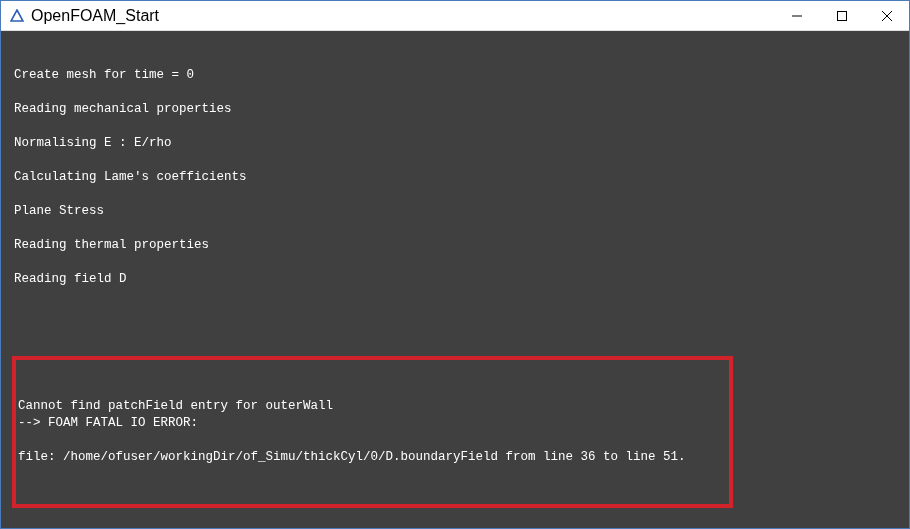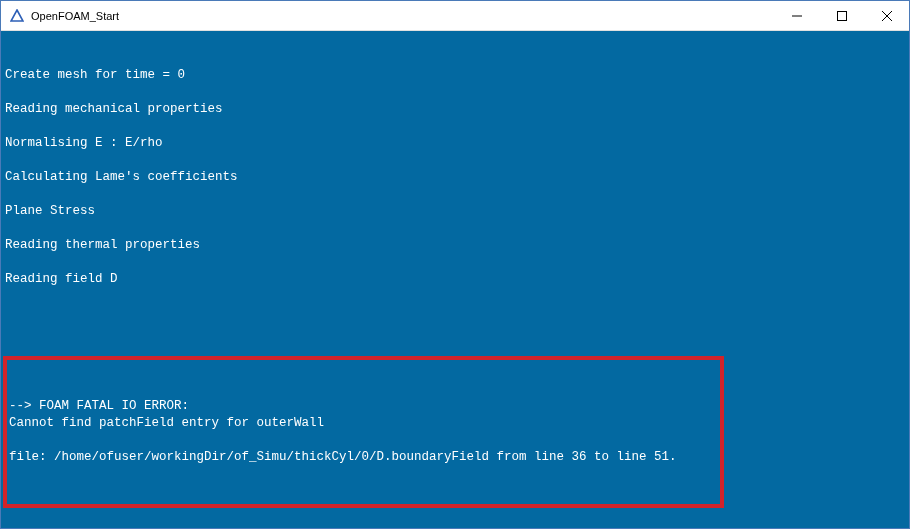--- a/index.html
+++ b/index.html
@@ -28,47 +28,47 @@
     .title-icon {
       width: 16px;
       height: 16px;
       margin-left: 8px;
       display: flex;
       align-items: center;
       justify-content: center;
     }
     .title-text {
       margin-left: 6px;
-      font-size: 11px;
+      font-size: 16px;
       color: #000;
       flex: 1;
     }
     .window-controls {
       display: flex;
       height: 100%;
     }
     .wc-btn {
       width: 45px;
       height: 100%;
       display: flex;
       align-items: center;
       justify-content: center;
       font-family: "Segoe UI", sans-serif;
       font-size: 12px;
       color: #000;
       cursor: pointer;
     }
     .terminal {
       flex: 1;
-      background: #0369a1;
+      background: #404040;
       color: #fff;
       font-family: "Consolas", "Courier New", monospace;
       font-size: 12.5px;
       line-height: 17px;
-      padding: 2px 4px;
+      padding: 2px 13px;
       overflow: hidden;
       white-space: pre-wrap;
       word-break: break-all;
     }
     .terminal-line { min-height: 17px; }
     .highlight-box {
       border: 4px solid #d2232a;
       padding: 4px 2px;
       margin: 0 -6px 0 -2px;
       width: 721px;
@@ -102,18 +102,18 @@
             <line x1="0" y1="0" x2="10" y2="10" stroke="currentColor" stroke-width="1"></line>
             <line x1="10" y1="0" x2="0" y2="10" stroke="currentColor" stroke-width="1"></line>
           </svg>
       </div>
     </div>
   </div>
 
   <div class="terminal">
     <div id="lines-top"><div class="terminal-line">Create mesh for time = 0</div><div class="terminal-line"></div><div class="terminal-line">Reading mechanical properties</div><div class="terminal-line"></div><div class="terminal-line">Normalising E : E/rho</div><div class="terminal-line"></div><div class="terminal-line">Calculating Lame's coefficients</div><div class="terminal-line"></div><div class="terminal-line">Plane Stress</div><div class="terminal-line"></div><div class="terminal-line">Reading thermal properties</div><div class="terminal-line"></div><div class="terminal-line">Reading field D</div><div class="terminal-line"></div><div class="terminal-line"></div></div>
     <div class="highlight-box">
-      <div id="lines-highlight"><div class="terminal-line">--&gt; FOAM FATAL IO ERROR:</div><div class="terminal-line">Cannot find patchField entry for outerWall</div><div class="terminal-line"></div><div class="terminal-line">file: /home/ofuser/workingDir/of_Simu/thickCyl/0/D.boundaryField from line 36 to line 51.</div></div>
+      <div id="lines-highlight"><div class="terminal-line">Cannot find patchField entry for outerWall</div><div class="terminal-line">--&gt; FOAM FATAL IO ERROR:</div><div class="terminal-line"></div><div class="terminal-line">file: /home/ofuser/workingDir/of_Simu/thickCyl/0/D.boundaryField from line 36 to line 51.</div></div>
     </div>
     
     
   </div>
 </div>
 
 </body></html>

